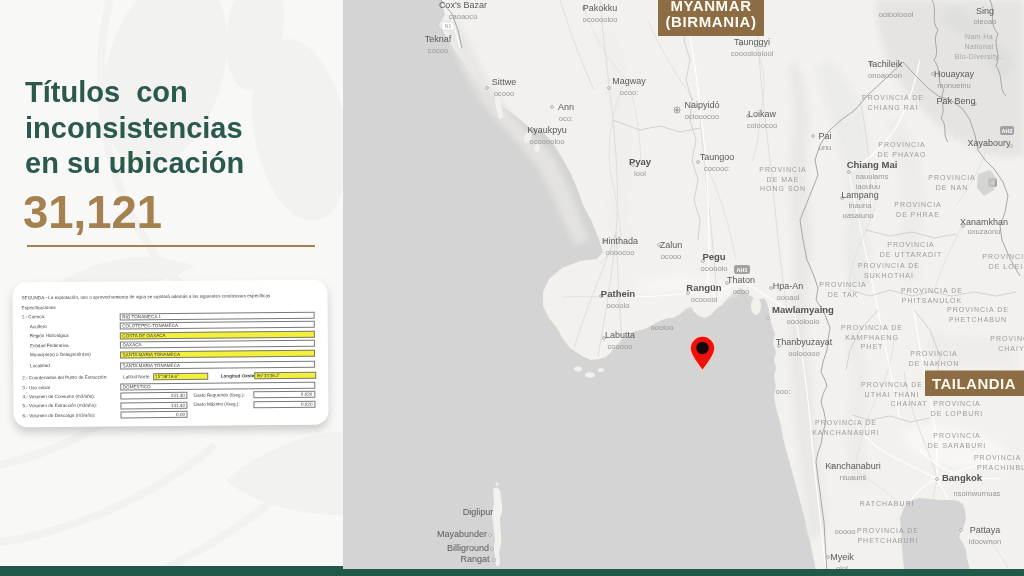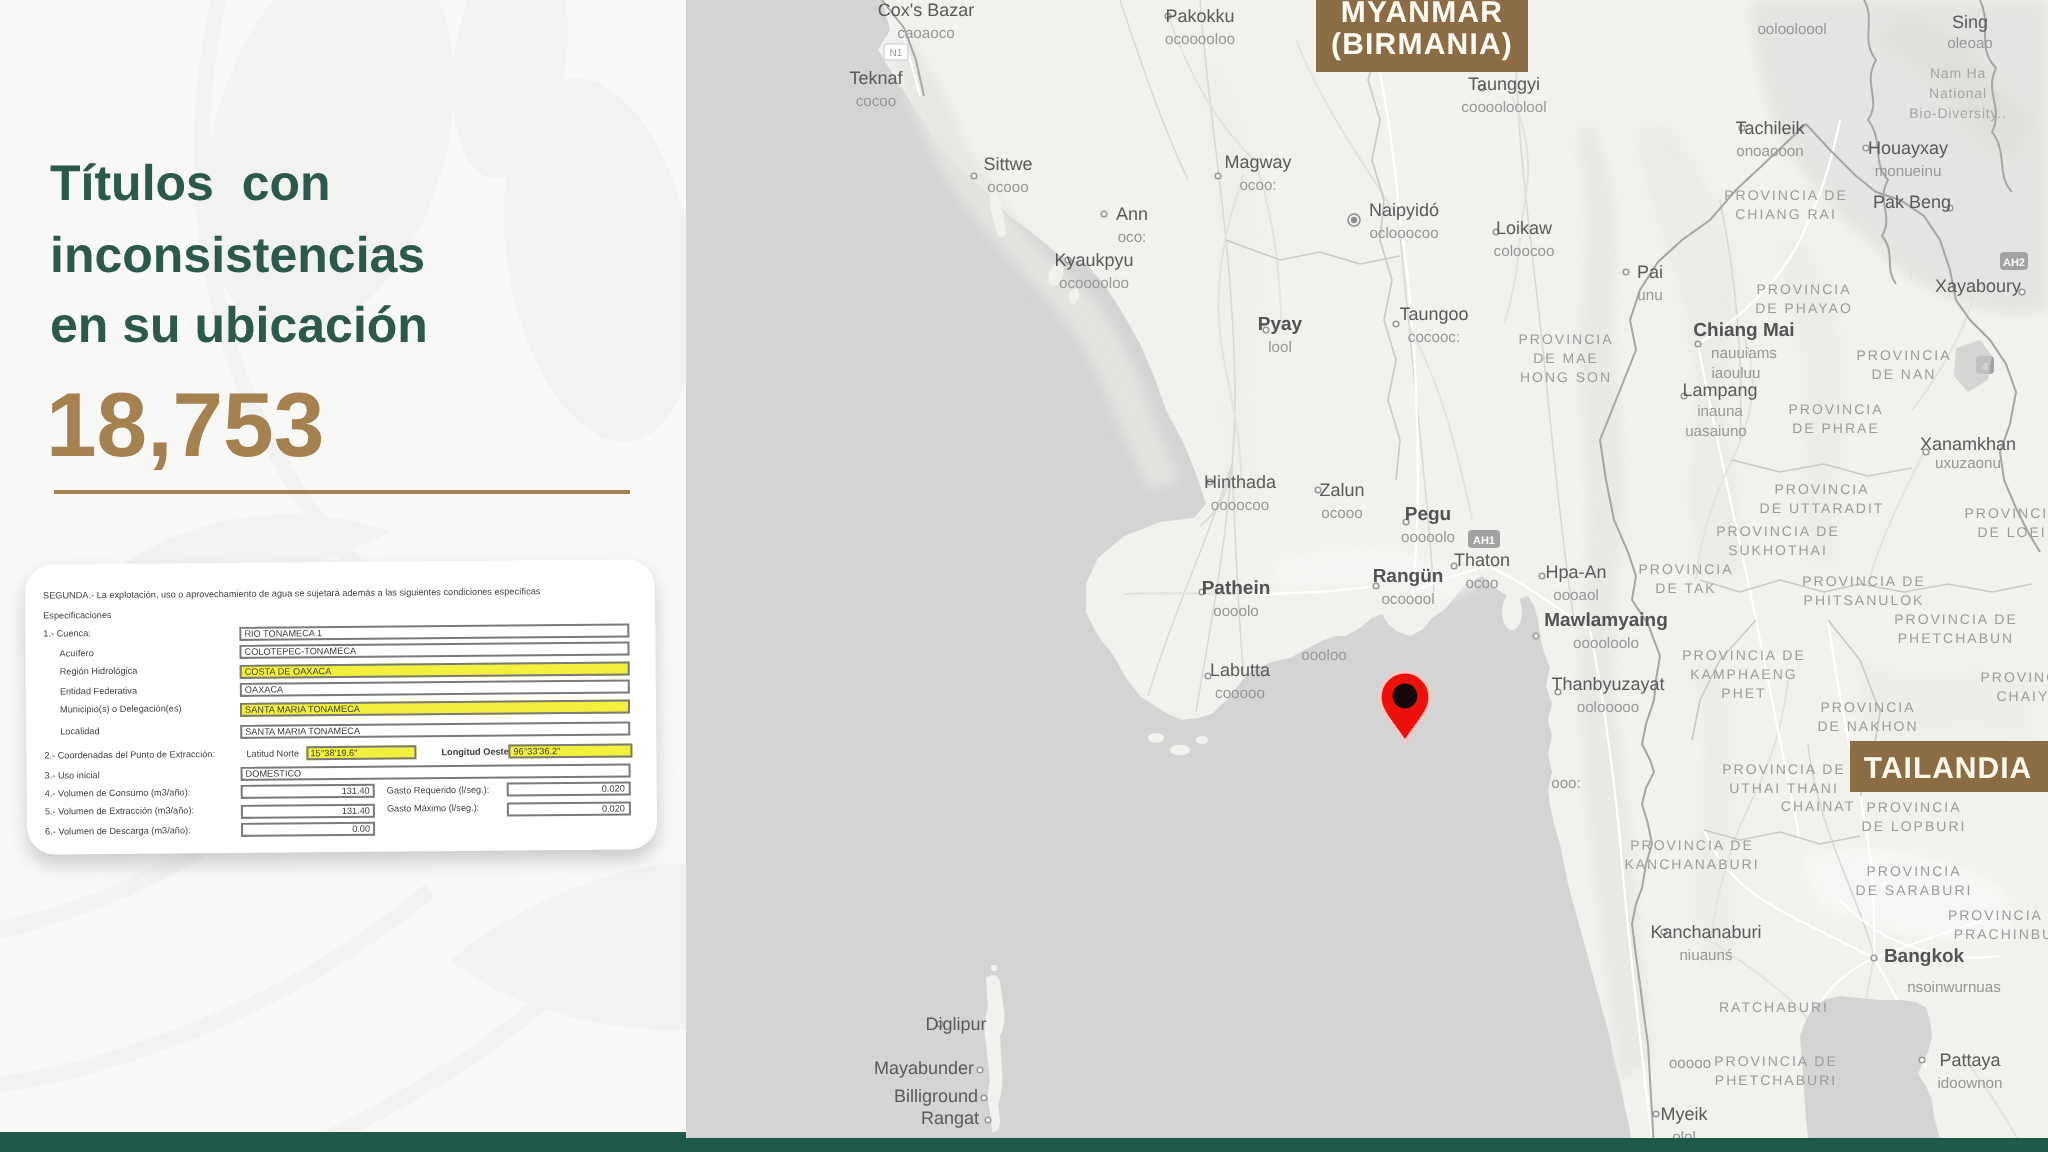--- a/index.html
+++ b/index.html
@@ -1,18 +1,18 @@
 <!DOCTYPE html>
 <html><head><meta charset="utf-8">
 <style>
 *{margin:0;padding:0;box-sizing:border-box}
 html,body{width:1024px;height:576px;overflow:hidden}
 body{font-family:"Liberation Sans",sans-serif;position:relative;background:#fff}
 #left{position:absolute;left:0;top:0;width:343px;height:576px;background:#f8f8f7;overflow:hidden}
-#title{position:absolute;left:25px;top:75px;font-size:25px;font-weight:bold;color:#2b594d;line-height:35.5px}
+#title{position:absolute;left:25px;top:75px;font-size:29px;font-weight:bold;color:#2b594d;line-height:35.5px}
 #num{position:absolute;left:23px;top:187px;font-size:45.5px;font-weight:bold;color:#a5814f}
 #goldline{position:absolute;left:27px;top:245px;width:288px;height:1.6px;background:#a5814f}
 #card{position:absolute;left:13px;top:281px;width:315px;height:145px;background:#fff;border-radius:14px;
   box-shadow:0 5px 9px rgba(120,120,120,0.35);transform:rotate(-0.5deg)}
 .lb{position:absolute;font-size:4.6px;color:#3c3c3c;white-space:nowrap}
 .bx{position:absolute;font-size:4.6px;color:#3c3c3c;border:0.7px solid #7a7a7a;height:7.4px;line-height:6.2px;
   padding:0 1.5px;white-space:nowrap;background:#fff}
 .yel{background:#f2ef3d}
 #mapwrap{position:absolute;left:343px;top:0;width:608px;height:576px}
 #barL{position:absolute;left:0;top:565.5px;width:343px;height:10.5px;background:#20594a}
@@ -31,21 +31,21 @@
 <g fill="#f2f2f1">
 <ellipse cx="165" cy="70" rx="58" ry="100" transform="rotate(16 165 70)"></ellipse>
 <ellipse cx="300" cy="130" rx="46" ry="92" transform="rotate(-10 300 130)"></ellipse>
 <ellipse cx="255" cy="30" rx="28" ry="60" transform="rotate(8 255 30)"></ellipse>
 <path d="M45,295 C85,258 145,248 195,266 C155,288 92,297 45,295 Z"></path>
 <path d="M225,480 C272,442 325,430 343,432 L343,515 C300,516 252,503 225,480 Z"></path>
 
 </g>
 </svg>
 <div id="title">Títulos&nbsp; con<br>inconsistencias<br>en su ubicación</div>
-<div id="num">18,753</div>
+<div id="num">31,121</div>
 <div id="goldline"></div>
 <div id="card">
 <div class="lb" style="left:9px;top:13px">SEGUNDA.- La explotación, uso o aprovechamiento de agua se sujetará además a las siguientes condiciones específicas</div>
 <div class="lb" style="left:9px;top:23px">Especificaciones</div>
 <div class="lb" style="left:9px;top:32.3px">1.- Cuenca:</div>
       <div class="bx" style="left:107px;top:31.799999999999997px;width:195px;">RIO TONAMECA 1</div>
 <div class="lb" style="left:17px;top:41.5px">Acuífero</div>
       <div class="bx" style="left:107px;top:41.0px;width:195px;">COLOTEPEC-TONAMECA</div>
 <div class="lb" style="left:17px;top:51px">Región Hidrológica</div>
       <div class="bx yel" style="left:107px;top:50.5px;width:195px;">COSTA DE OAXACA</div>

